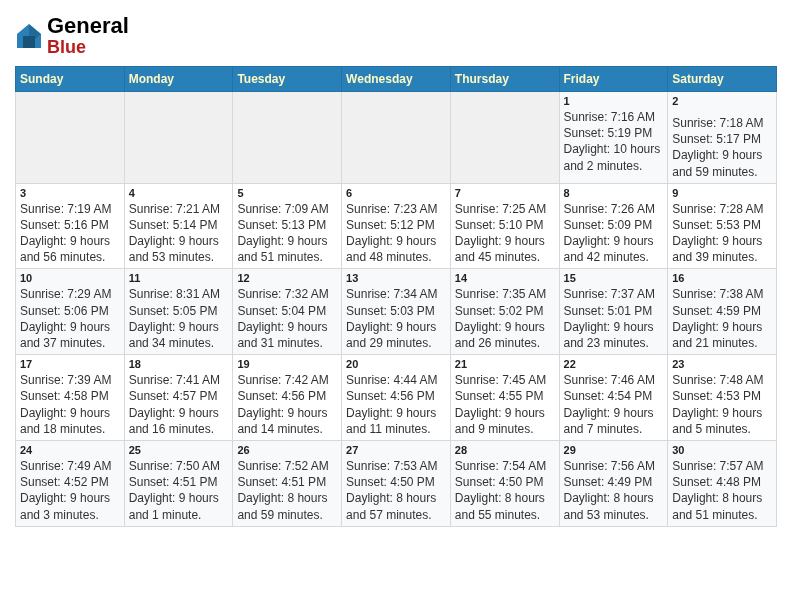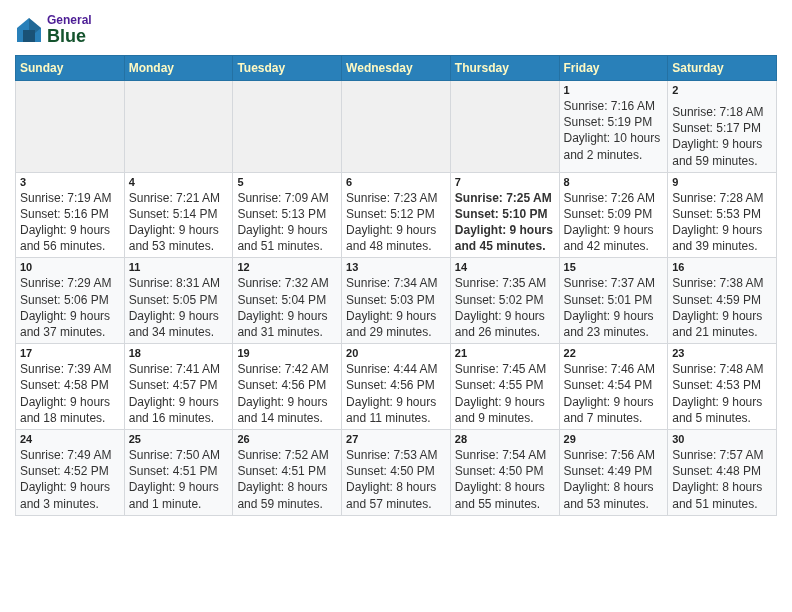--- a/index.html
+++ b/index.html
@@ -92,22 +92,22 @@
 
 <div class="container">
   <div class="header">
     <div class="logo">
       <svg class="logo-icon" viewBox="0 0 28 28">
         <polygon points="14,2 26,12 26,26 2,26 2,12" fill="#2980b9"></polygon>
         <polygon points="14,2 26,12 14,22" fill="#1a5276" opacity="0.5"></polygon>
         <rect x="8" y="14" width="12" height="12" fill="#1a5276"></rect>
       </svg>
       <div>
-        <div style="font-size:12px;font-weight:bold;color:#4c1d95;line-height:1.1;">General</div>
-        <div style="font-size:18px;font-weight:bold;color:#14532d;line-height:1.1;">Blue</div>
+        <div style="font-size:22px;font-weight:bold;color:#000000;line-height:1.1;">General</div>
+        <div style="font-size:18px;font-weight:bold;color:#b91c1c;line-height:1.1;">Blue</div>
       </div>
     </div>
     <div class="title-block">
       <div class="month-title"></div>
       <div class="location"></div>
     </div>
   </div>
 
   <table>
     <thead>
@@ -167,21 +167,21 @@
           </td>
           <td>
             <span class="day-num">6</span>
             <div class="day-info" style="white-space: pre-line;">Sunrise: 7:23 AM
 Sunset: 5:12 PM
 Daylight: 9 hours
 and 48 minutes.</div>
           </td>
           <td>
             <span class="day-num">7</span>
-            <div class="day-info" style="white-space: pre-line; font-weight: bold;">Sunrise: 7:25 AM
+            <div class="day-info" style="white-space: pre-line;">Sunrise: 7:25 AM
 Sunset: 5:10 PM
 Daylight: 9 hours
 and 45 minutes.</div>
           </td>
           <td>
             <span class="day-num">8</span>
             <div class="day-info" style="white-space: pre-line;">Sunrise: 7:26 AM
 Sunset: 5:09 PM
 Daylight: 9 hours
 and 42 minutes.</div>

